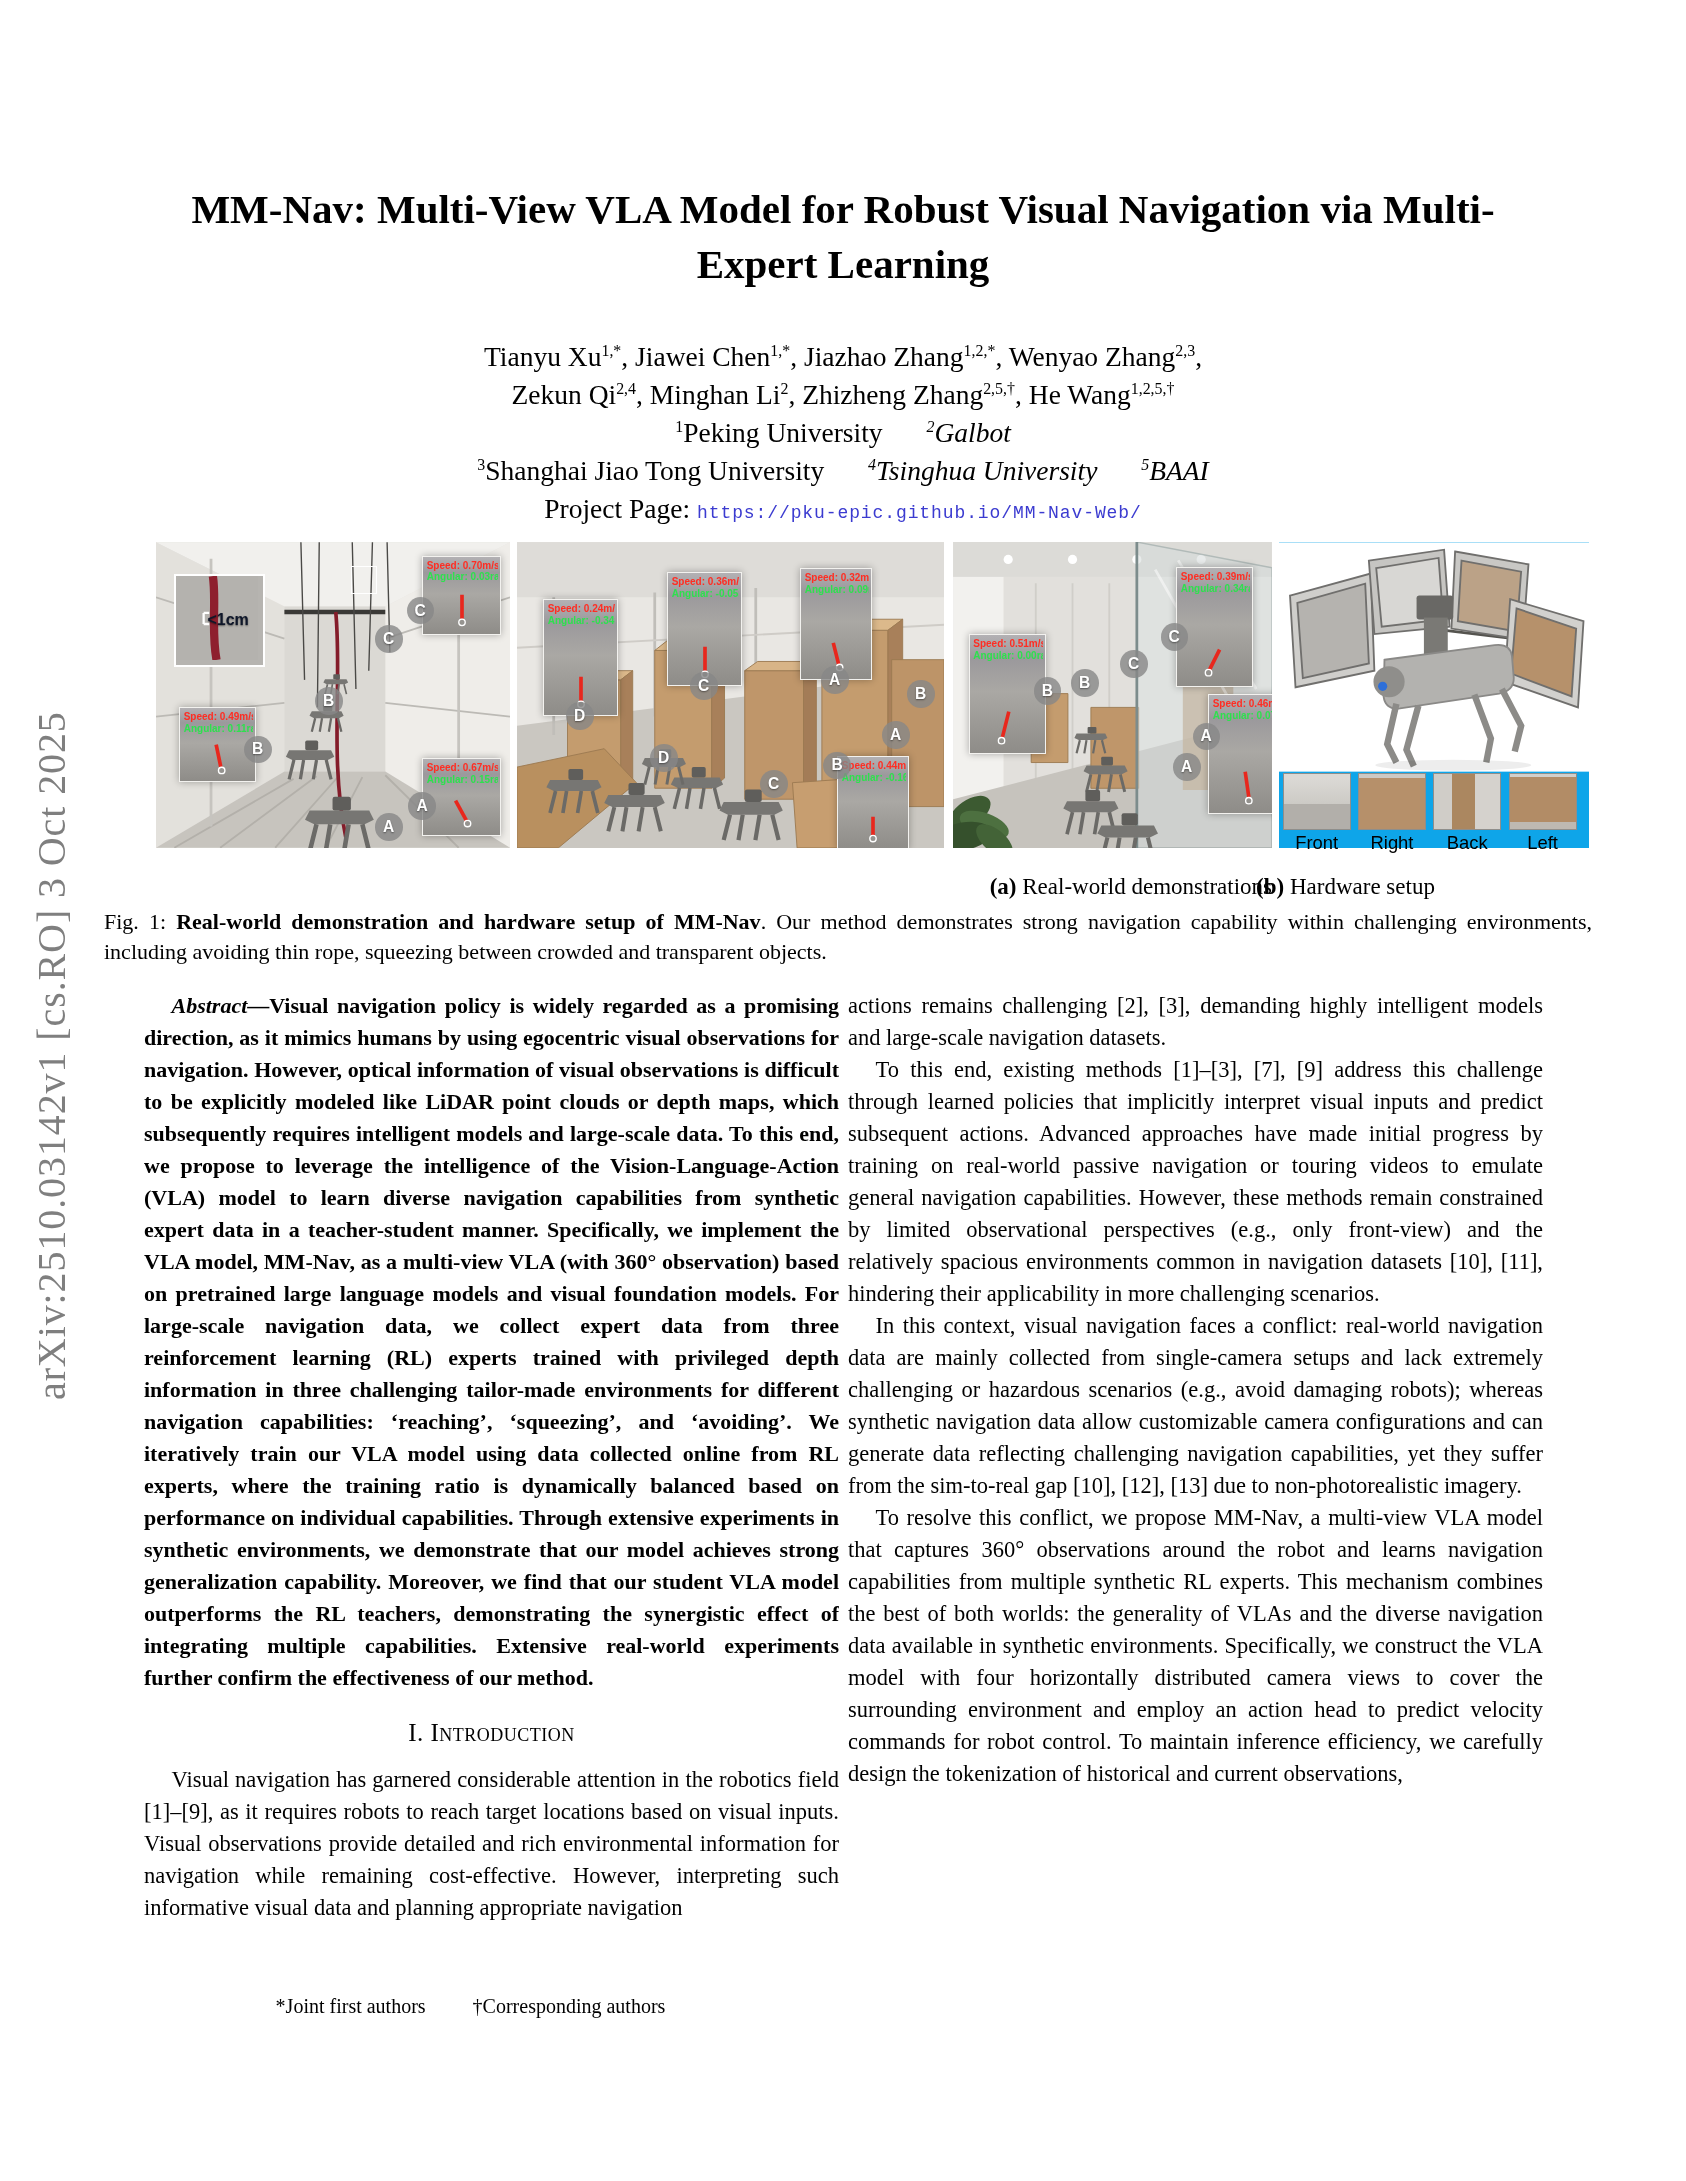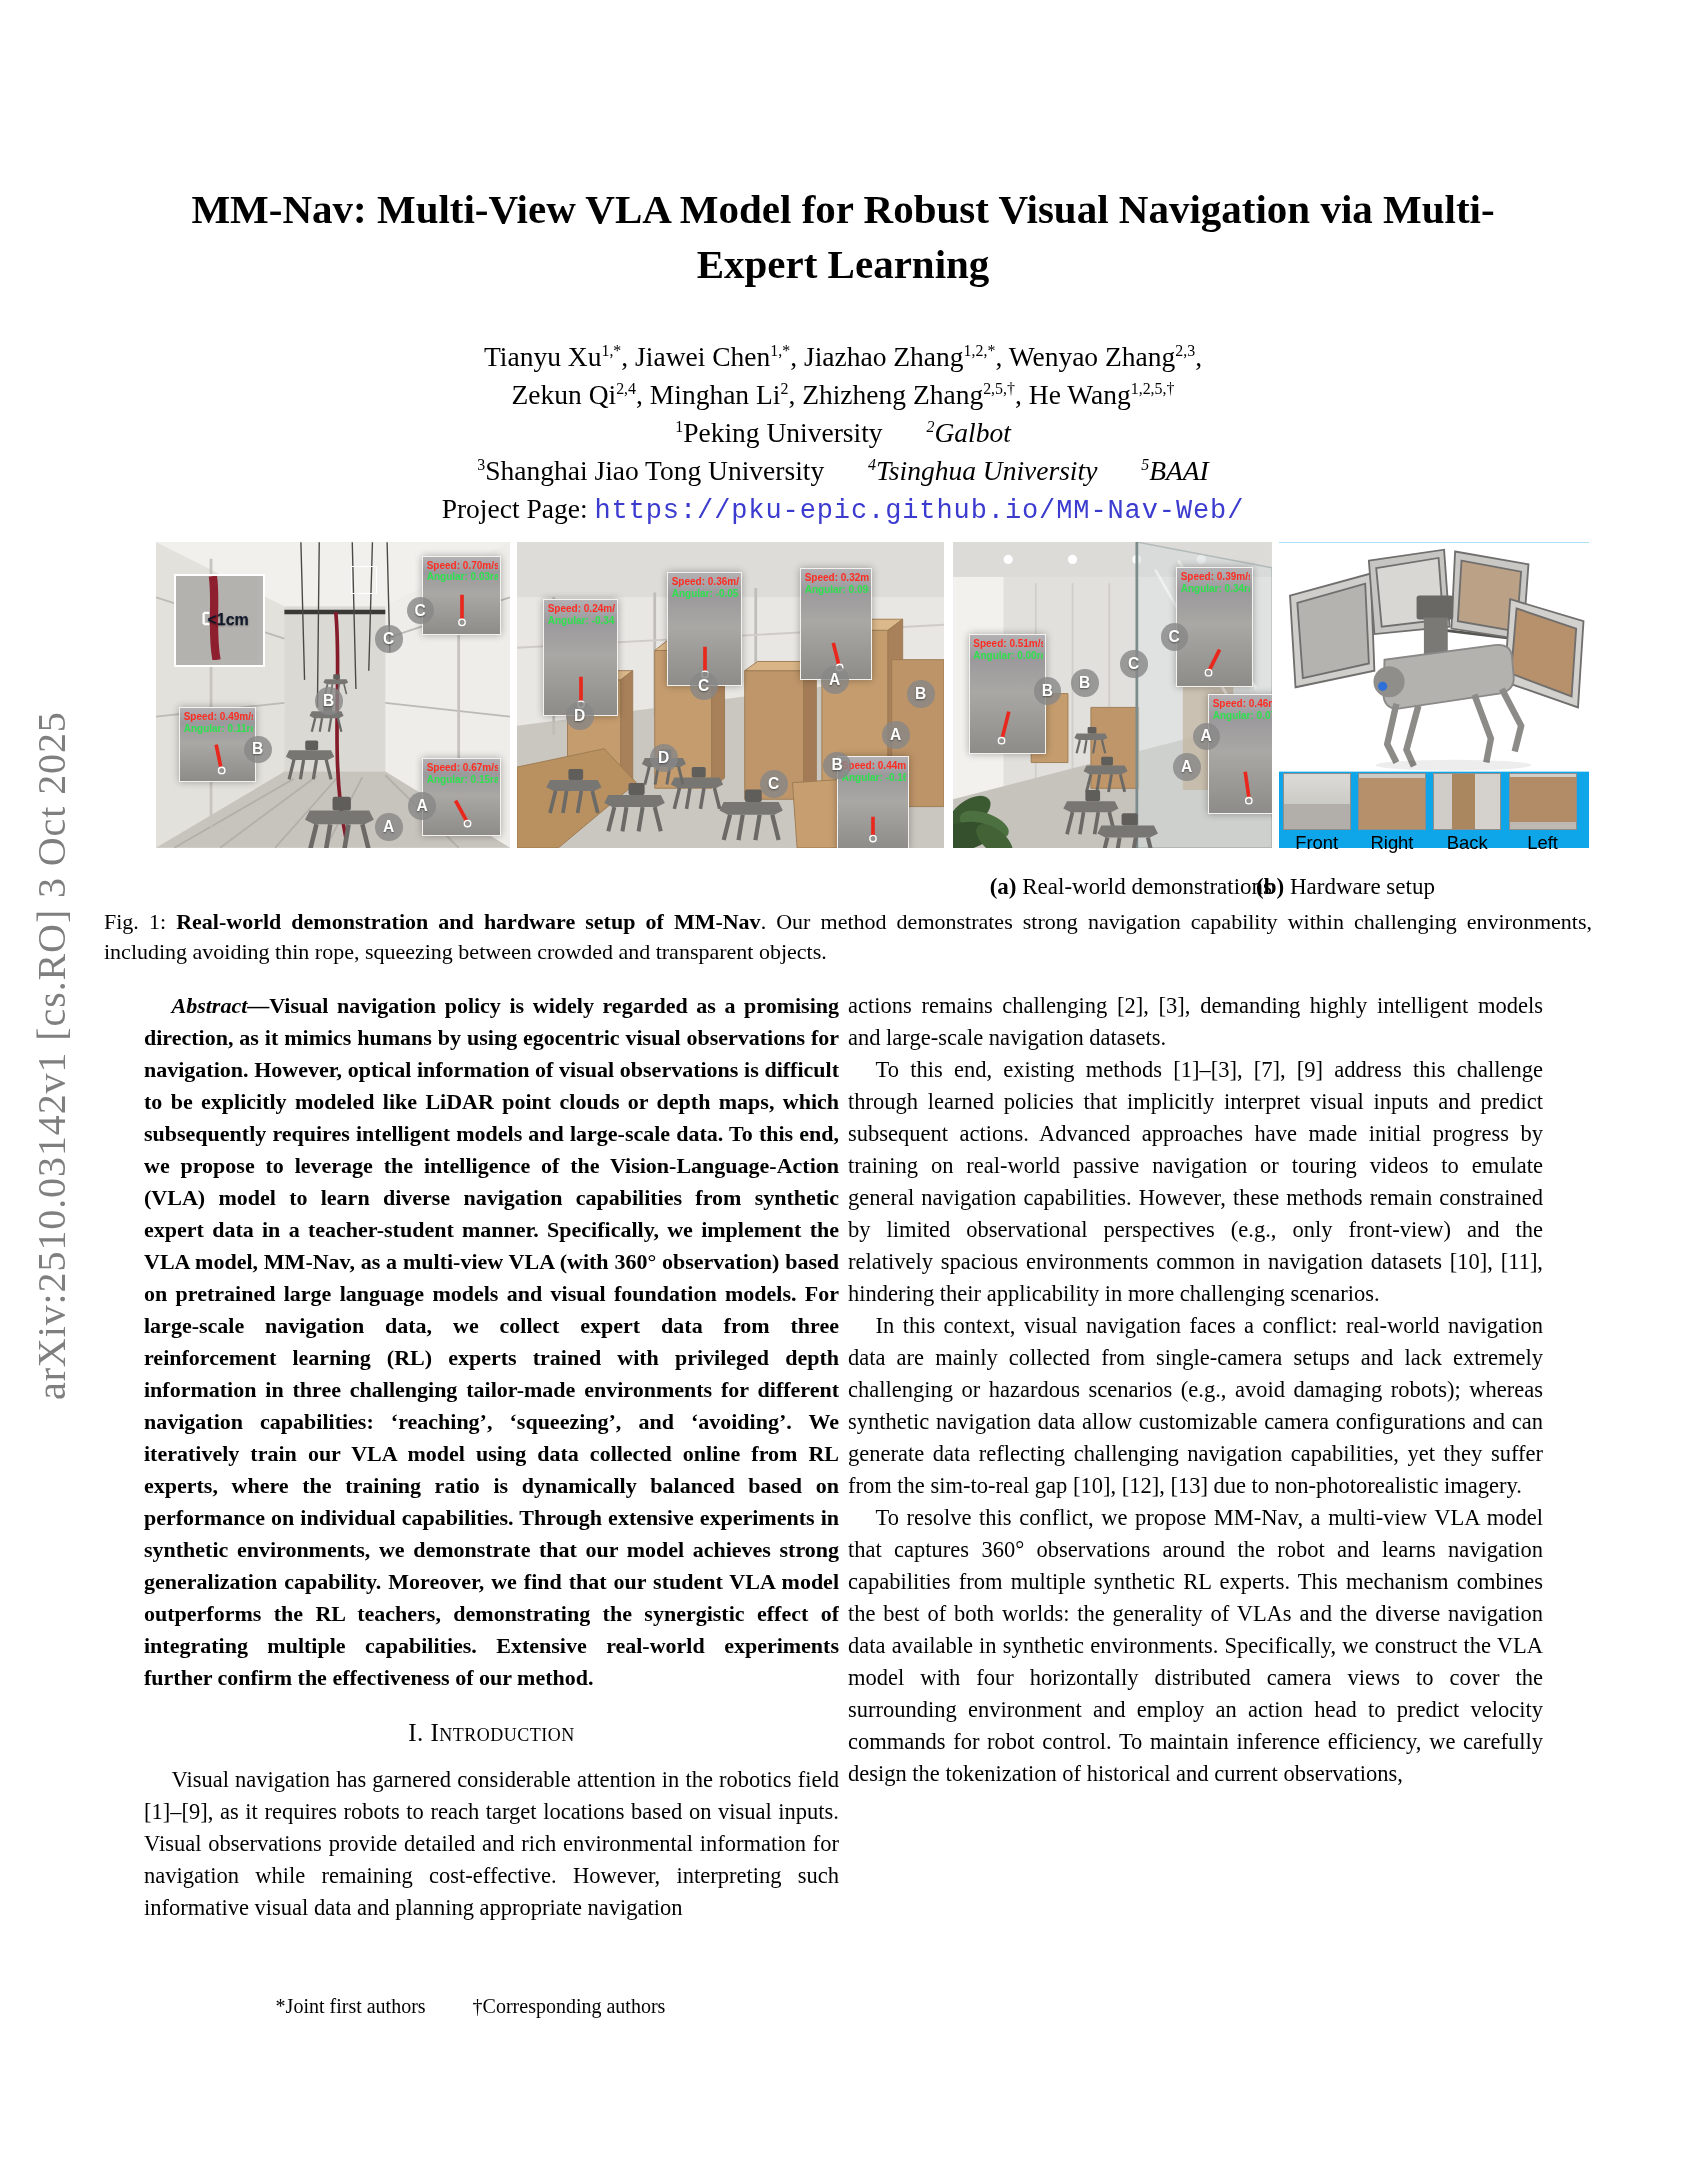--- a/index.html
+++ b/index.html
@@ -11,21 +11,21 @@
     writing-mode:vertical-rl;transform:rotate(180deg);
     font-size:40px;color:#7f7f7f;letter-spacing:0.9px;text-align:center;white-space:nowrap;}
 
   
   .title{position:absolute;left:154px;right:154px;top:182px;text-align:center;
     font-size:41px;font-weight:bold;line-height:1.35;margin:0 auto;max-width:1396px;}
   .authors-block{position:absolute;left:129px;right:129px;top:338px;text-align:center;
     font-size:27.5px;line-height:38px;}
   .authors-block sup{font-size:0.58em;line-height:0;}
   .affil+.affil{margin-left:37px;font-style:italic;}
-  .project-link{font-family:"Liberation Mono",monospace;font-size:27px;letter-spacing:0.9px;
+  .project-link{font-family:"Liberation Mono",monospace;font-size:18px;letter-spacing:0.9px;
     color:#3b3bd0;text-decoration:none;cursor:pointer;}
 
   
   .figure{position:absolute;left:104px;top:542px;width:1485px;height:306px;}
   .panel{position:absolute;top:0;height:306px;overflow:hidden;background:#e8e6e2;}
   #panel1{left:52px;width:354px;}
   #panel2{left:413px;width:427px;}
   #panel3{left:849px;width:319px;}
   #panelhw{left:1175px;width:310px;background:#0ea5e9;overflow:visible;}
   .panel svg.scene{position:absolute;left:0;top:0;}

